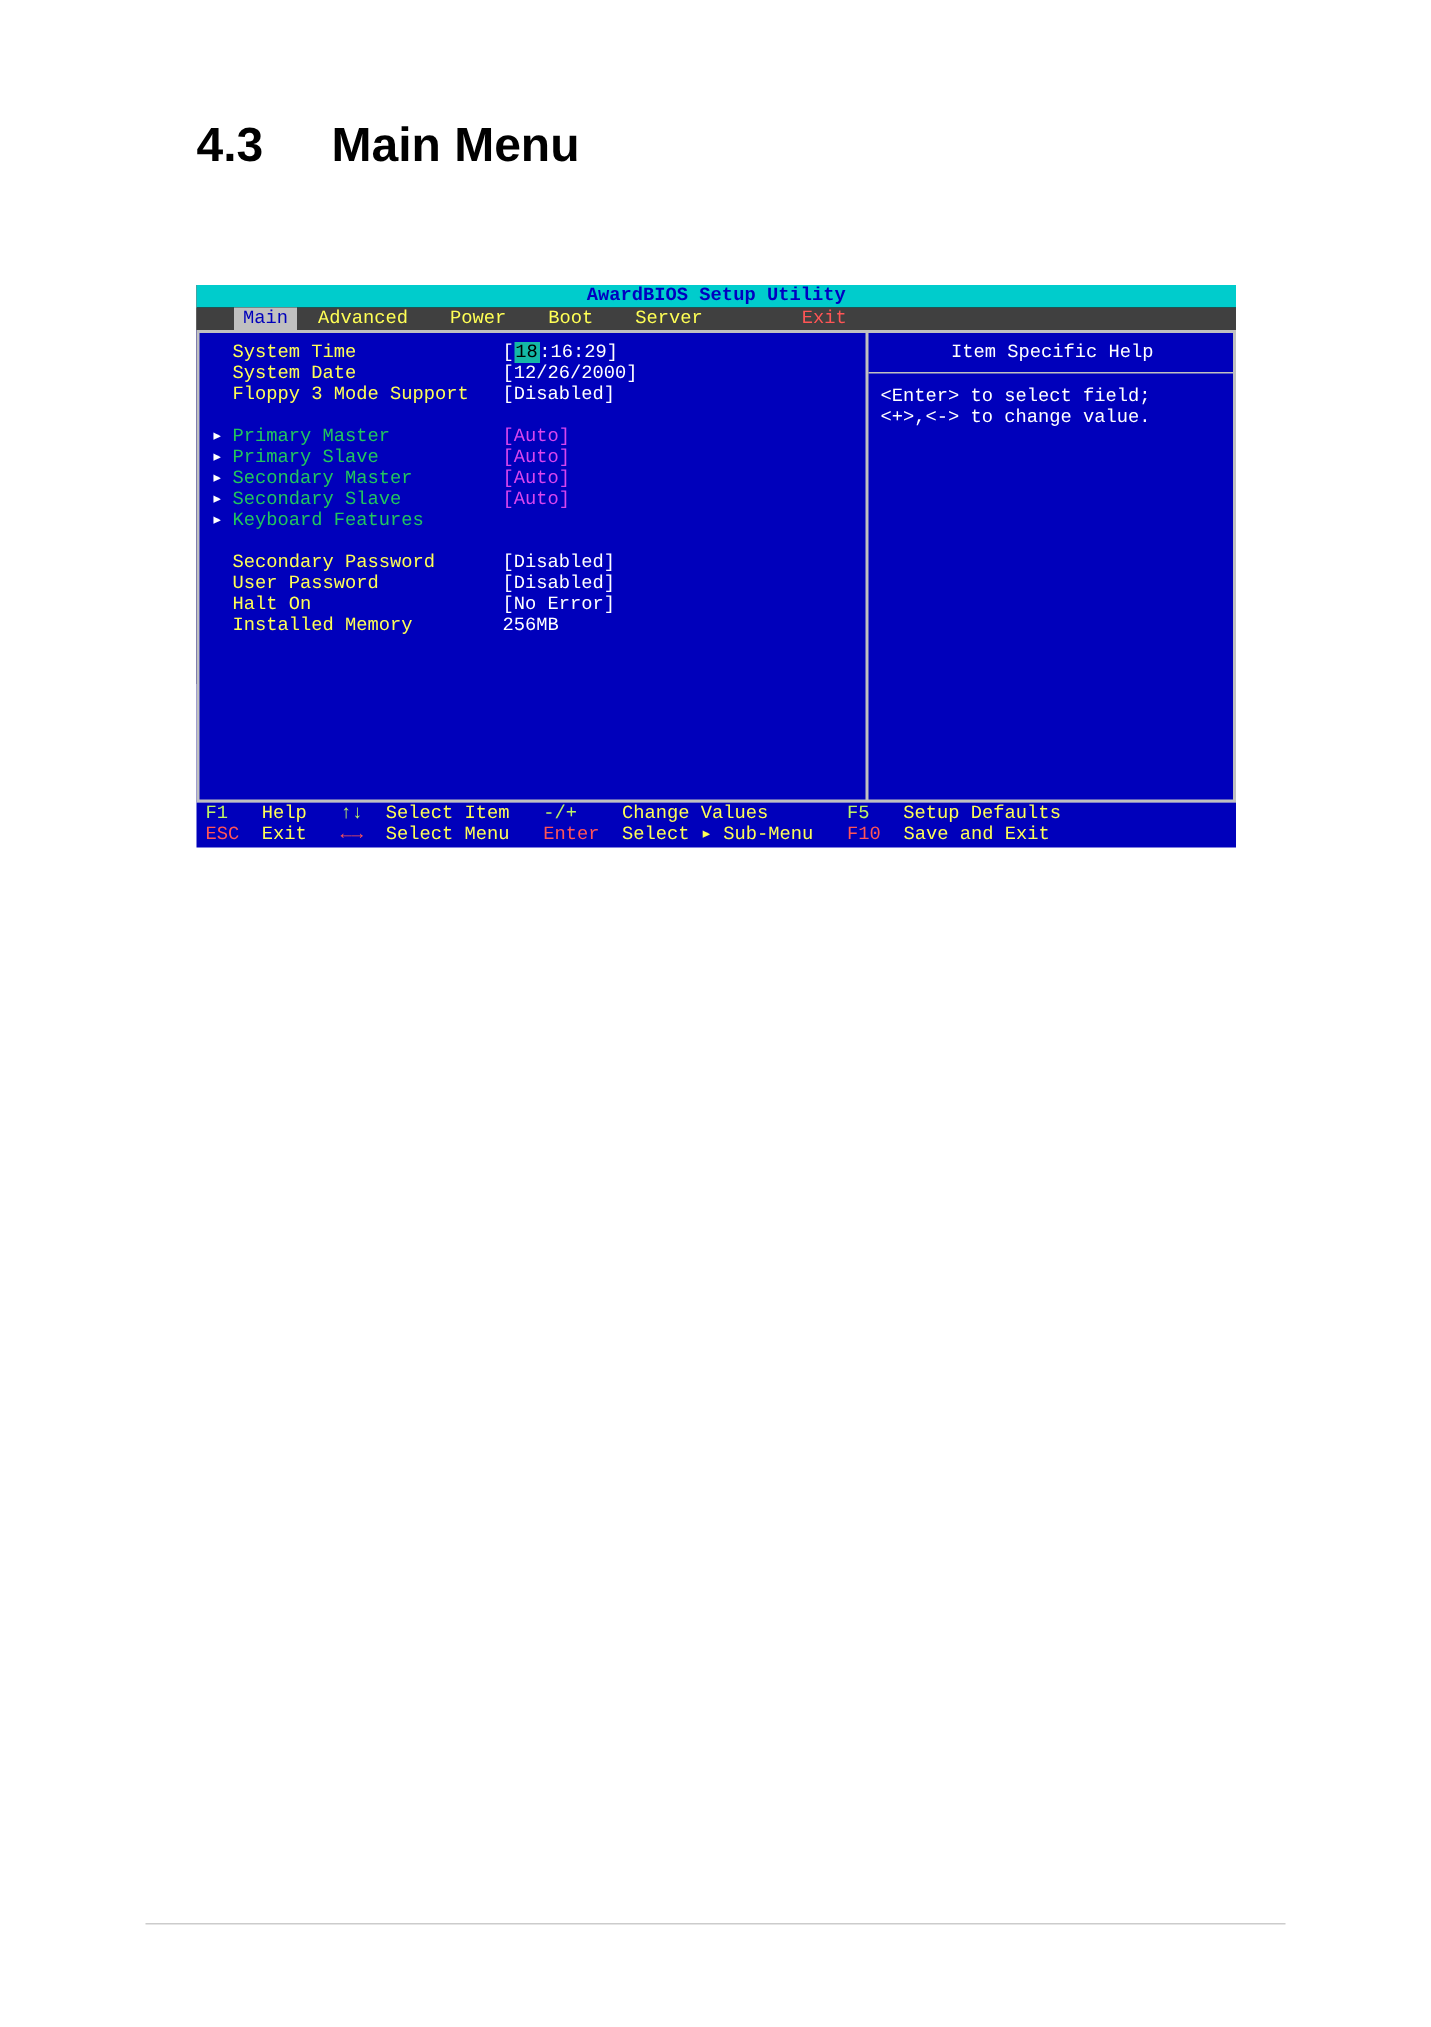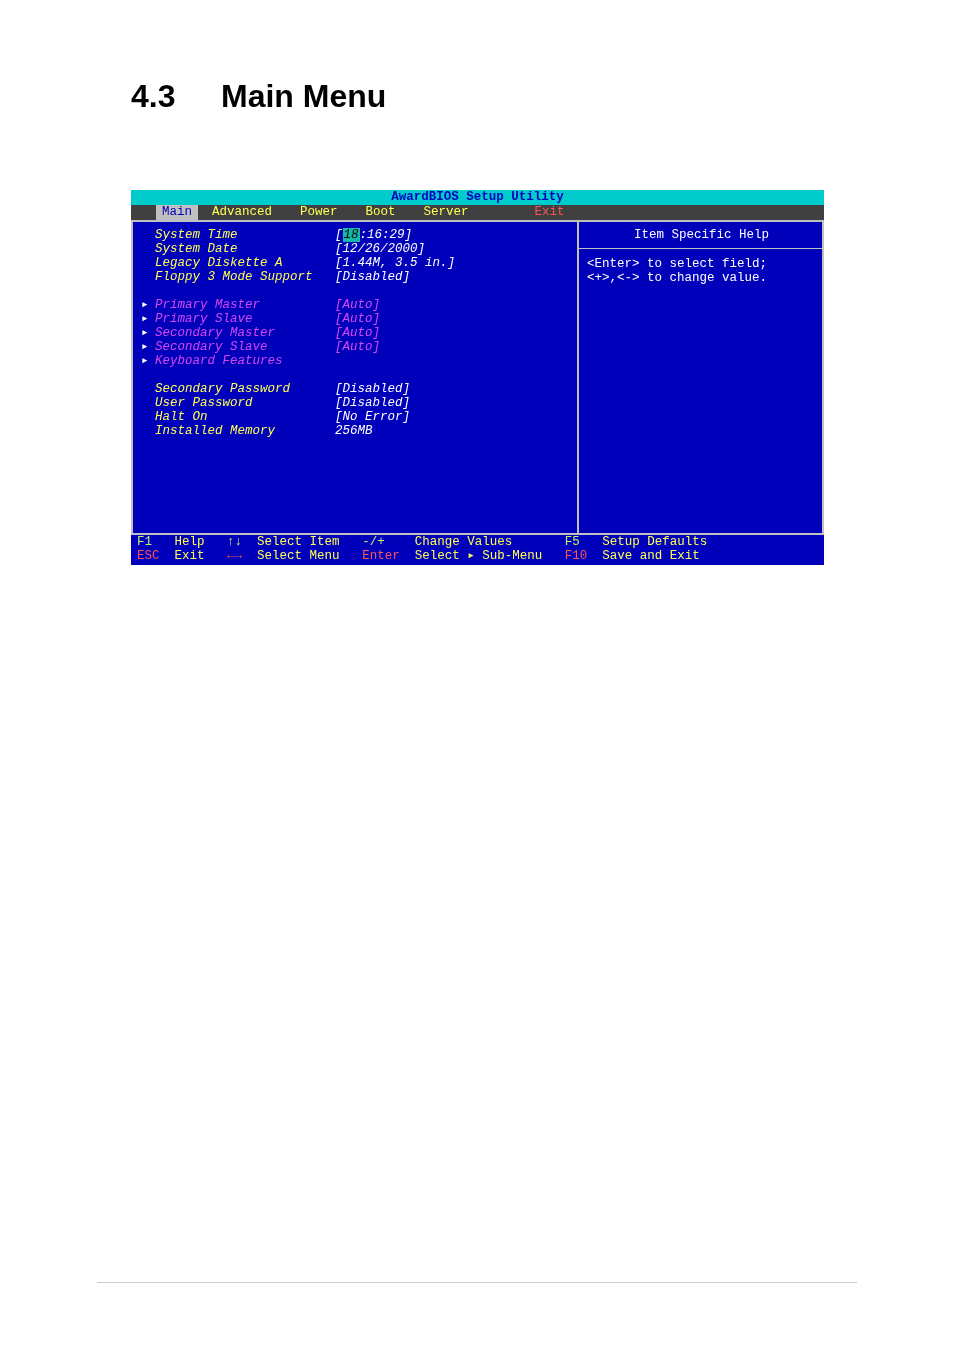--- a/index.html
+++ b/index.html
@@ -96,36 +96,35 @@
     border-top: 1px solid #c0c0c0;
     margin: 0 -8px 8px -8px;
   }
   .bios-right .help-text {
     color: #ffffff;
     white-space: pre;
   }
   .row {
     display: flex;
     white-space: pre;
-    font-style: italic;
   }
   .row .label {
     width: 180px;
     flex-shrink: 0;
   }
   .row .arrow {
     width: 14px;
     flex-shrink: 0;
     color: #ffffff;
   }
   .row .value {
     color: #ffffff;
   }
   .row.yellow .label { color: #ffff55; }
-  .row.sub .label { color: #d946ef; }
+  .row.sub .label { color: #22c55e; }
   .row.sub .value { color: #d946ef; }
   .cursor-box {
     display: inline-block;
     background: #14b8a6;
     color: #000;
     padding: 0 1px;
   }
   .blank-row { height: 14px; }
   .bios-footer {
     background: #0000bb;
@@ -171,25 +170,20 @@
         <span class="label">System Time</span>
         <span class="value"><span>[</span><span class="cursor-box">18</span><span>:16:29]</span></span>
       </div>
       <div class="row yellow">
         <span class="arrow"></span>
         <span class="label">System Date</span>
         <span class="value">[12/26/2000]</span>
       </div>
       <div class="row yellow">
         <span class="arrow"></span>
-        <span class="label">Legacy Diskette A</span>
-        <span class="value">[1.44M, 3.5 in.]</span>
-      </div>
-      <div class="row yellow">
-        <span class="arrow"></span>
         <span class="label">Floppy 3 Mode Support</span>
         <span class="value">[Disabled]</span>
       </div>
       <div class="blank-row"></div>
 
       <div class="row sub">
         <span class="arrow">▸</span>
         <span class="label">Primary Master</span>
         <span class="value">[Auto]</span>
       </div>

